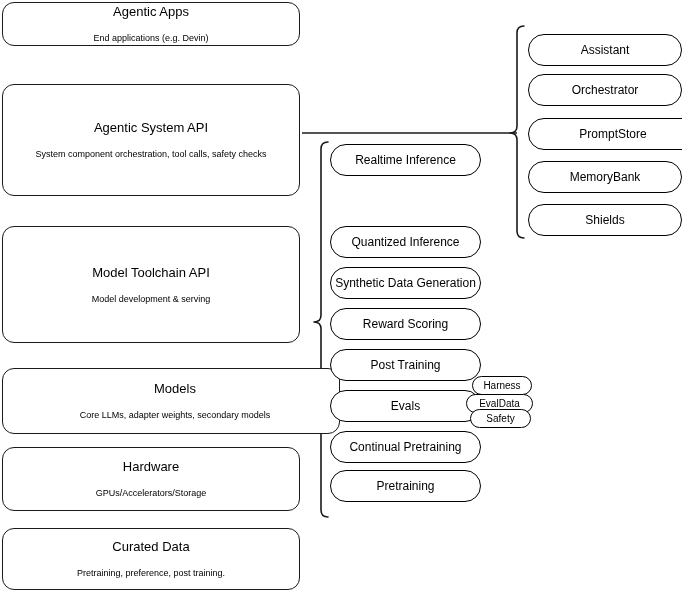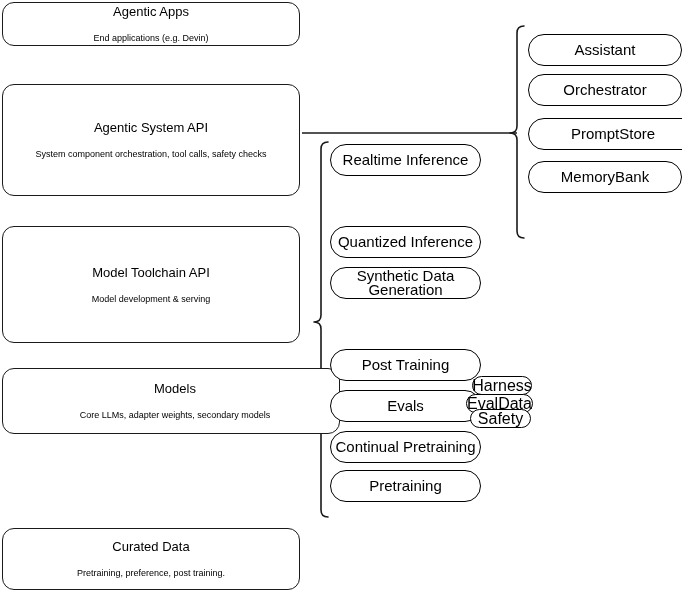--- a/index.html
+++ b/index.html
@@ -45,28 +45,28 @@
   .layer .subtitle {
     font-size: 9px;
     line-height: 12px;
     margin-top: 12px;
     color: #000;
   }
   
   .item {
     border-radius: 16px;
     border: 1.6px solid #000000;
-    font-size: 15px;
+    font-size: 12px;
     line-height: 14px;
   }
   
   .chip {
     border-radius: 11px;
     border: 1.6px solid #000000;
-    font-size: 16px;
+    font-size: 10px;
     line-height: 13px;
     background: #ffffff;
     z-index: 6;
   }
   svg.connector {
     position: absolute;
     left: 0; top: 0;
     width: 682px;
     height: 591px;
     overflow: visible;
@@ -102,33 +102,38 @@
   <div class="node layer" style="left:2px; top:226px; width:298px; height:117px;align-items:center;">
     <div class="title">Model Toolchain API</div>
     <div class="subtitle">Model development &amp; serving</div>
   </div>
 
   <div class="node layer" style="left:2px; top:368px; width:338px; height:66px;padding-left:8px;">
     <div class="title">Models</div>
     <div class="subtitle">Core LLMs, adapter weights, secondary models</div>
   </div>
 
+  <div class="node layer" style="left:2px; top:447px; width:298px; height:64px;">
+    <div class="title">Hardware</div>
+    <div class="subtitle">GPUs/Accelerators/Storage</div>
+  </div>
 
   <div class="node layer" style="left:2px; top:528px; width:298px; height:62px;">
     <div class="title">Curated Data</div>
     <div class="subtitle">Pretraining, preference, post training.</div>
   </div>
 
   <div class="node item" style="left:330px; top:144px; width:151px; height:32px;">Realtime Inference</div>
 
 
   <div class="node item" style="left:330px; top:226px; width:151px; height:32px;">Quantized Inference</div>
 
   <div class="node item" style="left:330px; top:267px; width:151px; height:32px;">Synthetic Data Generation</div>
 
+  <div class="node item" style="left:330px; top:308px; width:151px; height:32px;">Reward Scoring</div>
 
   <div class="node item" style="left:330px; top:349px; width:151px; height:32px;">Post Training</div>
 
   <div class="node item" style="left:330px; top:390px; width:151px; height:32px;">Evals</div>
 
   <div class="node item" style="left:330px; top:431px; width:151px; height:32px;">Continual Pretraining</div>
 
   <div class="node item" style="left:330px; top:470px; width:151px; height:32px;">Pretraining</div>
 
   <div class="node chip" style="left:472px; top:376px; width:60px; height:19px;">Harness</div>
@@ -138,14 +143,15 @@
   <div class="node chip" style="left:470px; top:409px; width:61px; height:19px;">Safety</div>
 
   <div class="node item" style="left:528px; top:34px; width:154px; height:32px;">Assistant</div>
 
   <div class="node item" style="left:528px; top:74px; width:154px; height:32px;">Orchestrator</div>
 
   <div class="node item" style="left:528px; top:118px; width:170px; height:32px;">PromptStore</div>
 
   <div class="node item" style="left:528px; top:161px; width:154px; height:32px;">MemoryBank</div>
 
+  <div class="node item" style="left:528px; top:204px; width:154px; height:32px;">Shields</div>
 
 </div>
 
 </body></html>

